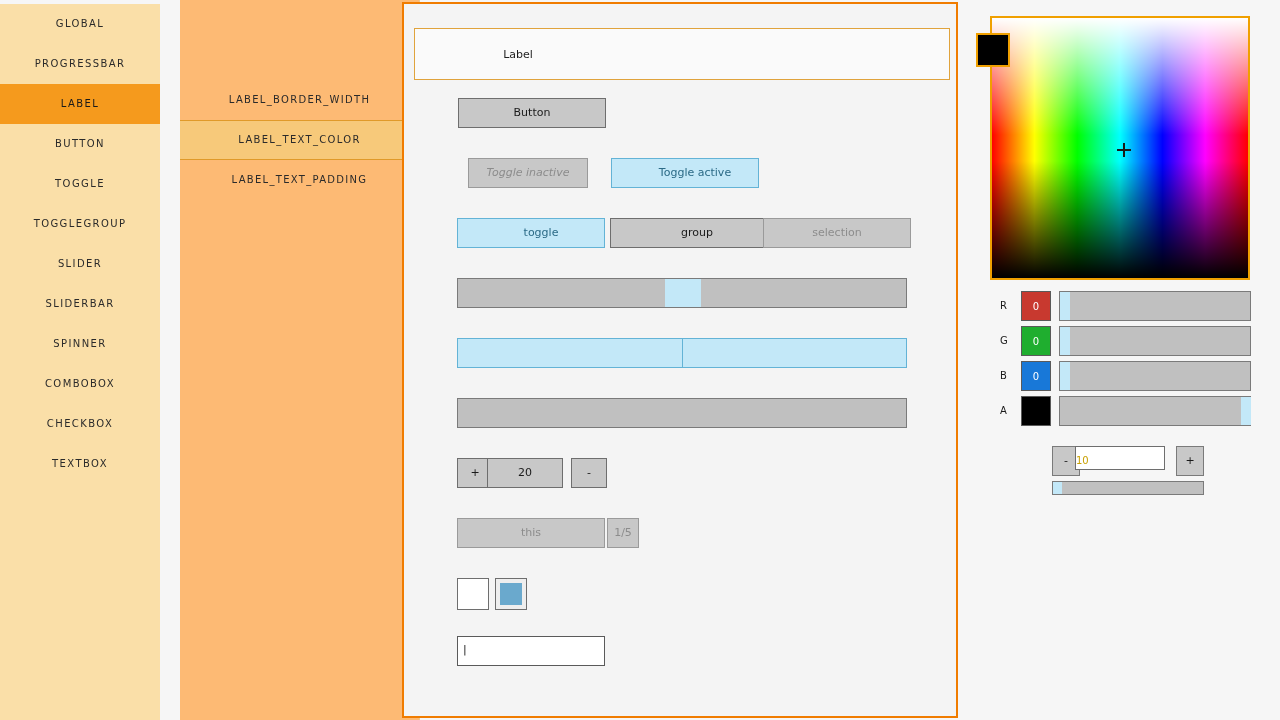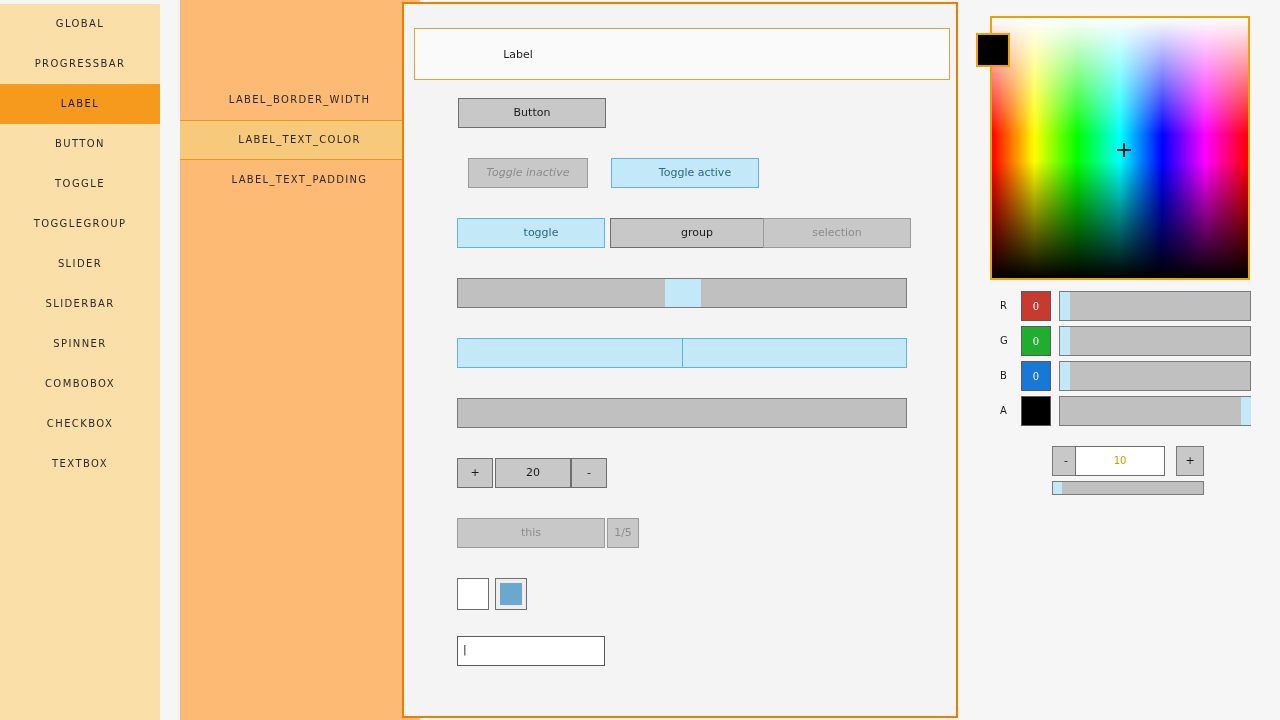--- a/index.html
+++ b/index.html
@@ -235,24 +235,24 @@
     font-size: 11px;
     text-align: center;
     background: #c8c8c8;
     border: 1px solid #7a7a7a;
     box-sizing: border-box;
     color: #1a1a1a;
   }
   #spin .sp-val {
     position: absolute;
     left: 23px; top: 0;
-    width: 90px; height: 30px;
+    width: 90px; height: 24px;
     line-height: 28px;
     font-size: 10px;
-    text-align: center;
+    text-align: left;
     background: #ffffff;
     border: 1px solid #6e6e6e;
     box-sizing: border-box;
     color: #c8a000;
   }
   #alpha-bar {
     position: absolute;
     left: 1052px; top: 481px;
     width: 152px; height: 14px;
     background: #c0c0c0;
@@ -312,21 +312,21 @@
       <div style="position:absolute; left:207px; top:0; width:36px; height:28px; background:#c3e8f8;"></div>
     </div>
 
     <div class="ctl bar-blue" style="left:53px; top:334px; width:450px; height:30px;">
       <div style="position:absolute; left:224px; top:0; width:1px; height:28px; background:#63b3d6;"></div>
     </div>
 
     <div class="ctl bar-grey" style="left:53px; top:394px; width:450px; height:30px;"></div>
 
     <div class="ctl btn-grey" style="left:53px; top:454px; width:36px; height:30px; line-height:28px;">+</div>
-    <div class="ctl btn-grey" style="left:91px; top:454px; width:76px; height:30px; line-height:28px;">20</div>
+    <div class="ctl btn-grey" style="left:83px; top:454px; width:76px; height:30px; line-height:28px;">20</div>
     <div class="ctl btn-grey" style="left:167px; top:454px; width:36px; height:30px; line-height:28px;">-</div>
 
     <div class="ctl btn-grey-dis" style="left:53px; top:514px; width:148px; height:30px; line-height:28px;">this</div>
     <div class="ctl btn-grey-dis" style="left:203px; top:514px; width:32px; height:30px; line-height:28px;">1/5</div>
 
     <div class="ctl" style="left:53px; top:574px; width:32px; height:32px; background:#ffffff; border:1px solid #6e6e6e;"></div>
     <div class="ctl" style="left:91px; top:574px; width:32px; height:32px; background:#eeeeee; border:1px solid #6e6e6e;">
       <div style="position:absolute; left:4px; top:4px; width:22px; height:22px; background:#6aa9cd;"></div>
     </div>
 

